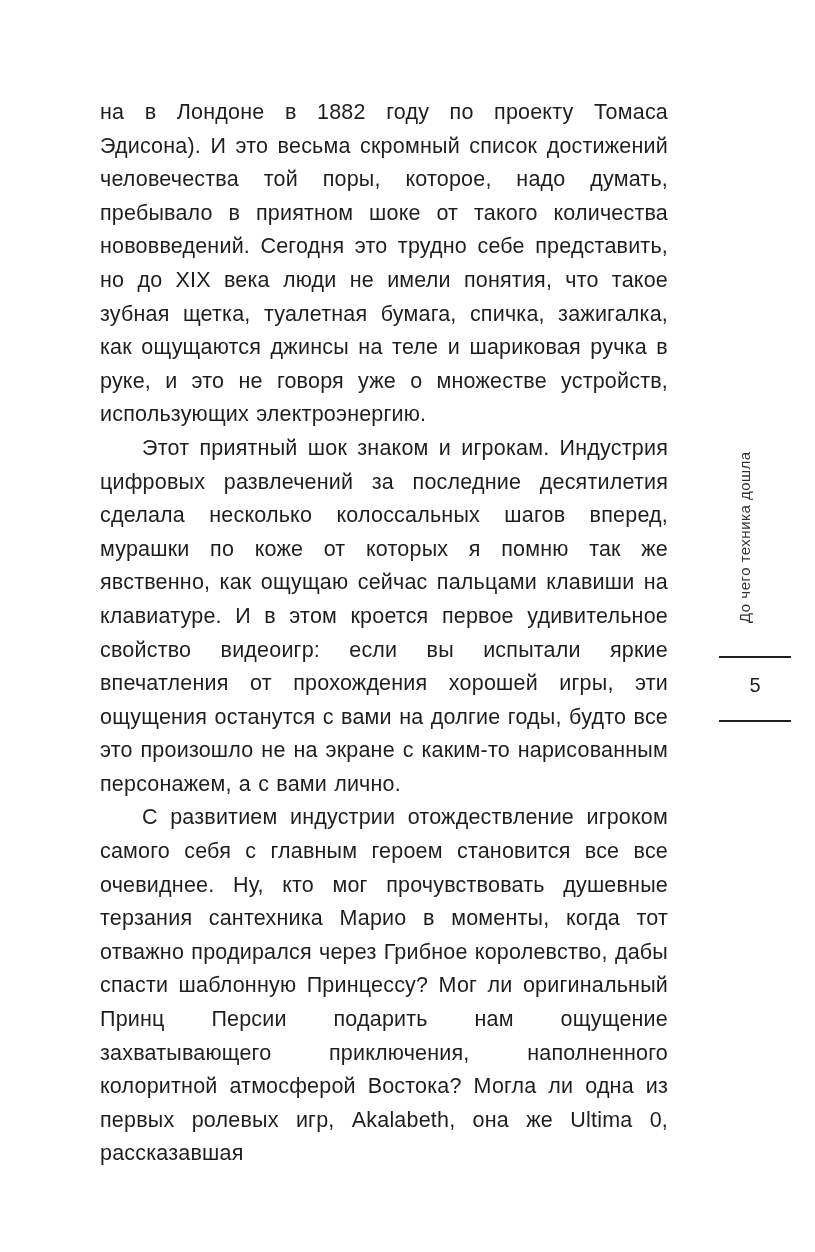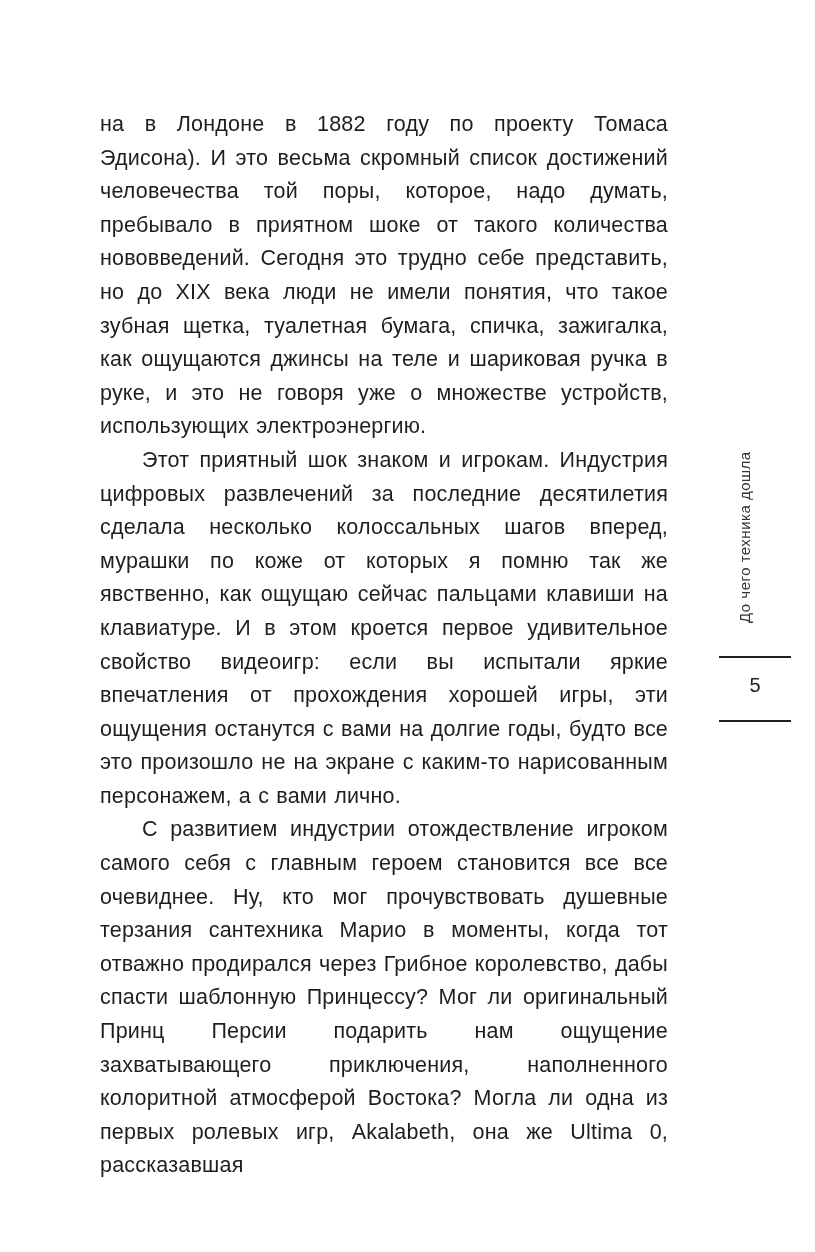--- a/index.html
+++ b/index.html
@@ -9,21 +9,21 @@
     width: 815px;
     height: 1252px;
     background: #ffffff;
     overflow: hidden;
     font-family: "Liberation Sans", sans-serif;
     -webkit-font-smoothing: antialiased;
   }
   .text-block {
     position: absolute;
     left: 100px;
-    top: 108px;
+    top: 96px;
     width: 568px;
     color: #1e1e1e;
     font-size: 21.5px;
     line-height: 33.6px;
     text-align: justify;
     letter-spacing: 0.2px;
     word-spacing: 1px;
   }
   .text-block p { margin: 0; }
   .text-block p.indented { text-indent: 42px; }

